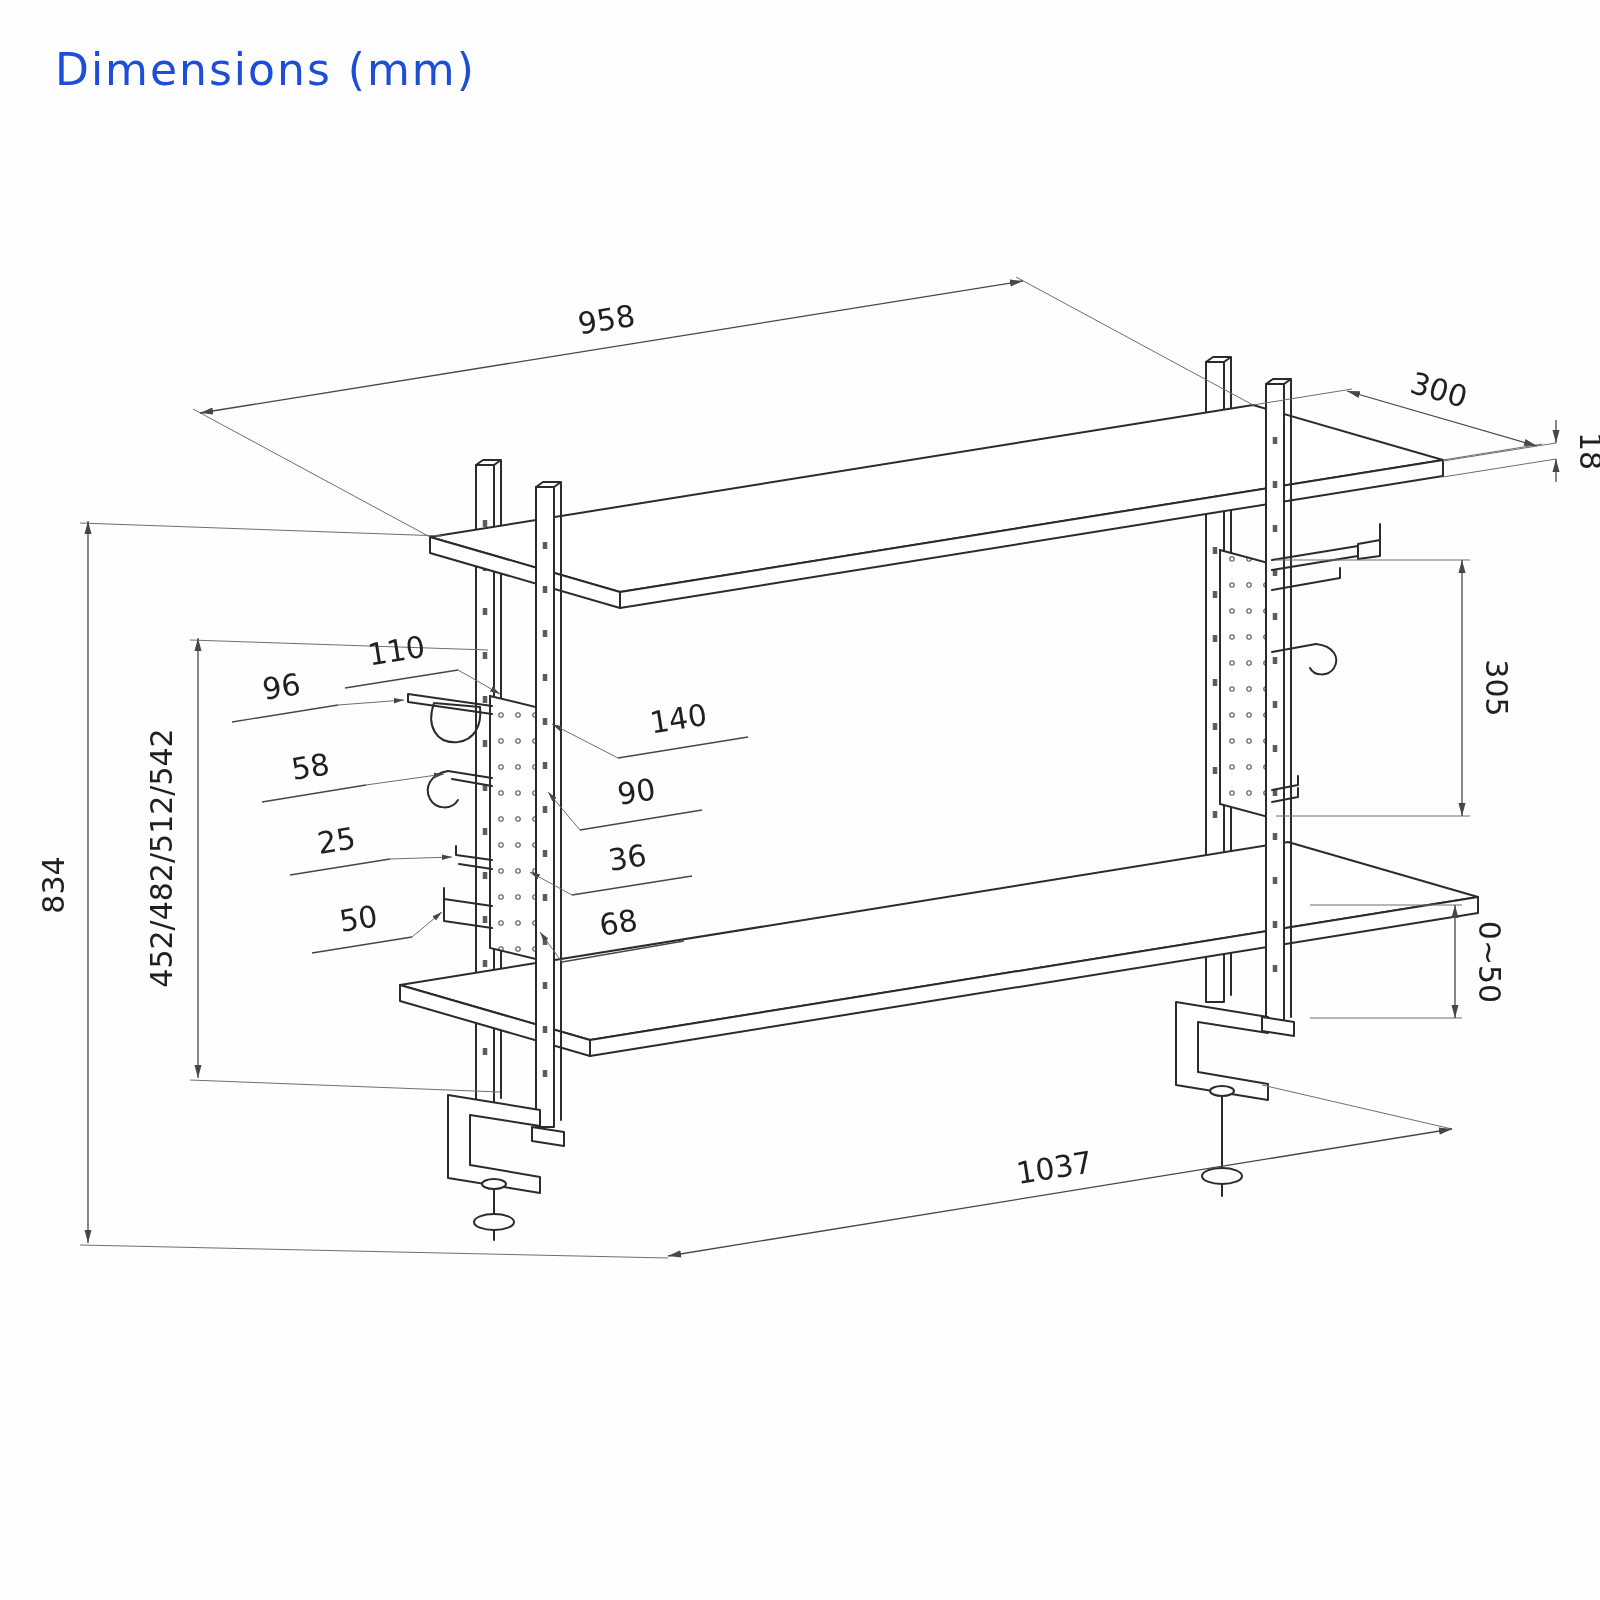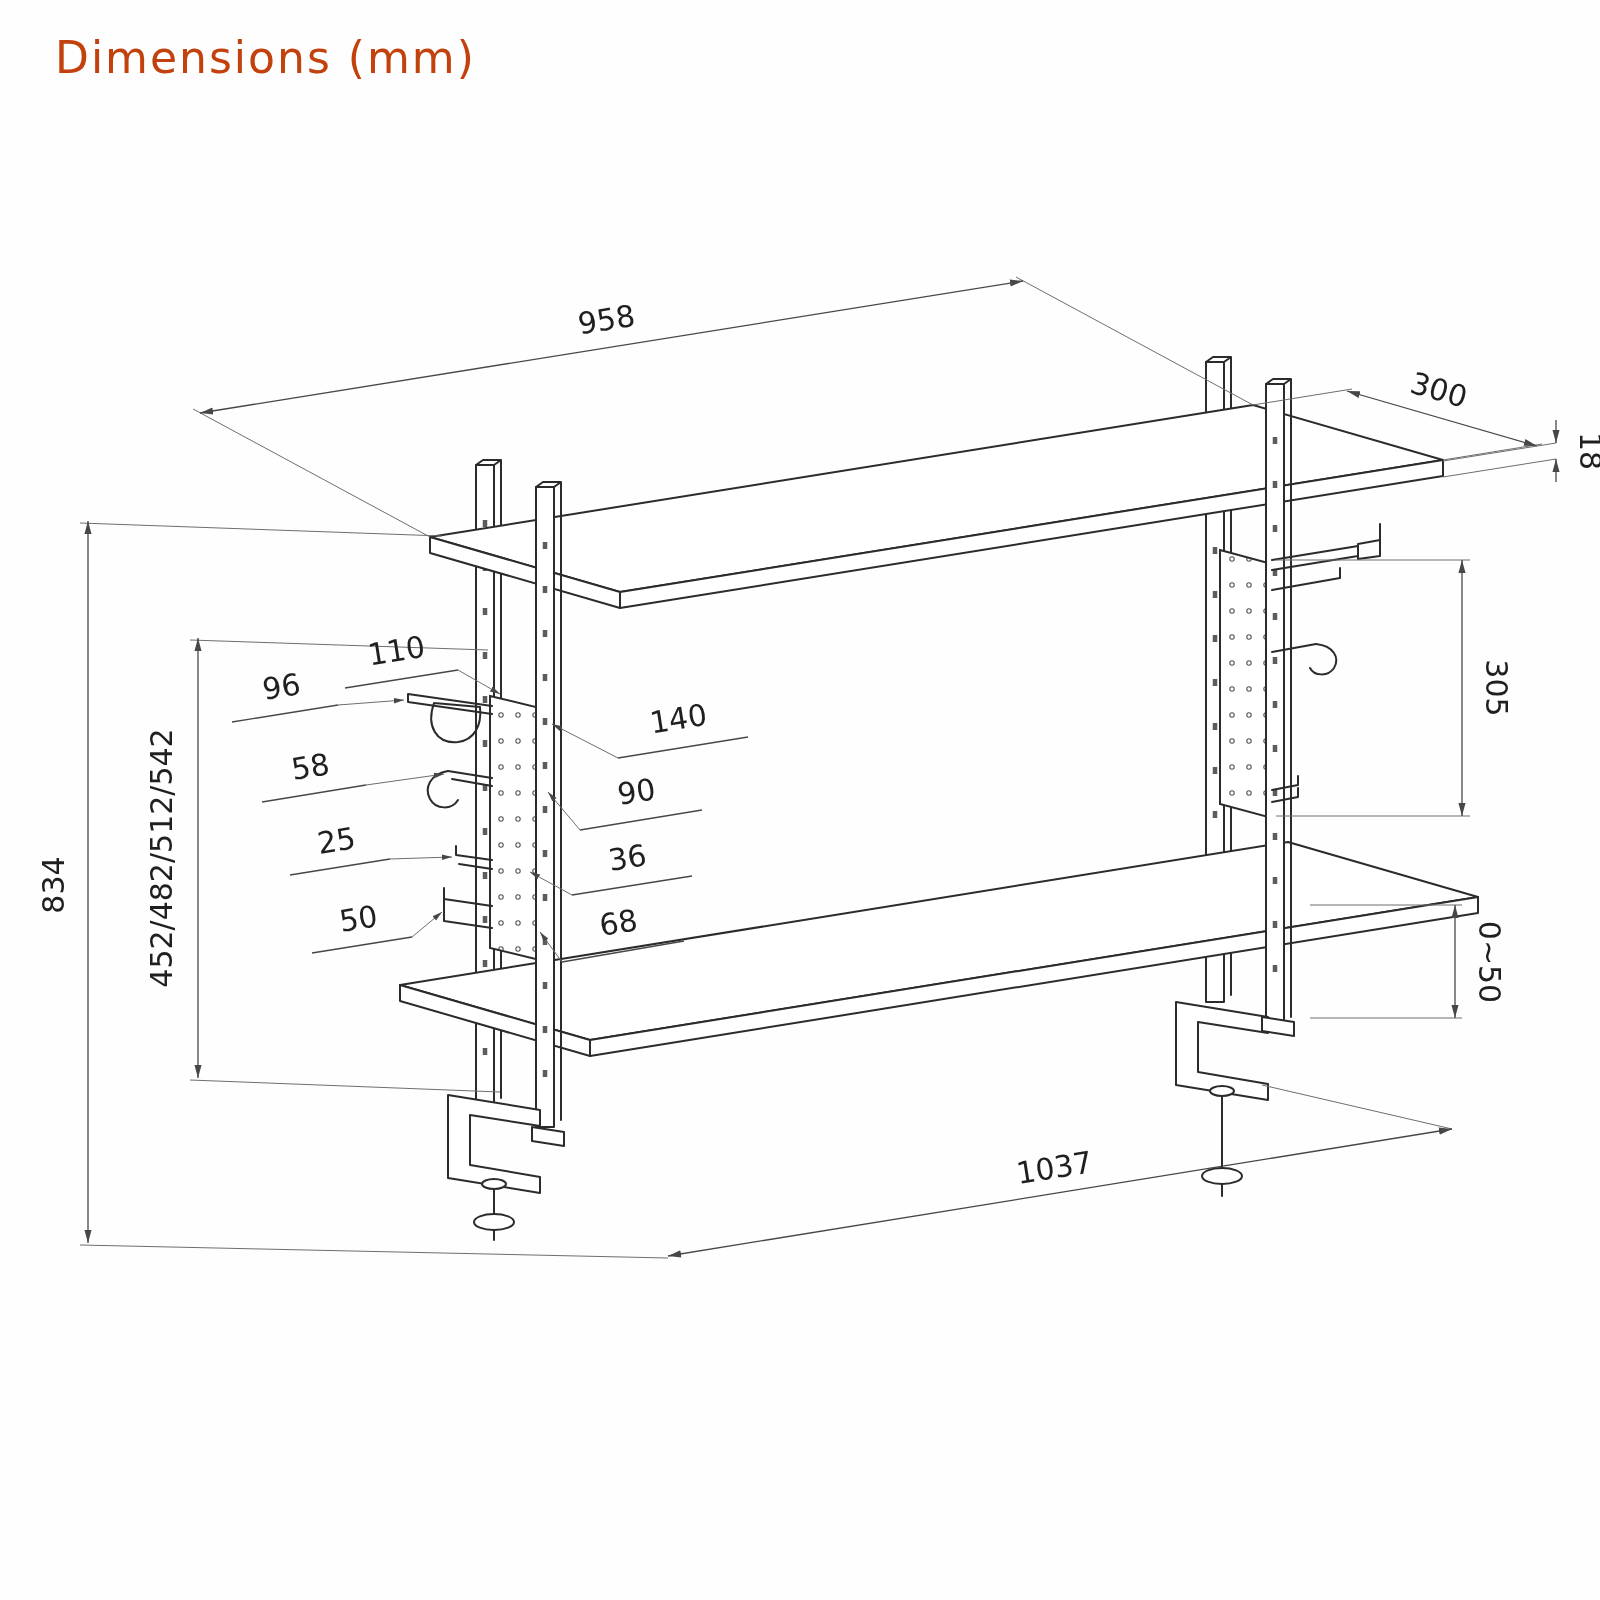--- a/index.html
+++ b/index.html
@@ -1,19 +1,19 @@
 <!DOCTYPE html>
 <html><head>
 <meta charset="utf-8">
 <style>
   html,body{margin:0;padding:0;background:#ffffff;}
   .page{position:relative;width:1600px;height:1600px;background:#fefefe;overflow:hidden;
         font-family:"DejaVu Sans",sans-serif;}
-  .title{position:absolute;left:55px;top:32px;font-size:44px;font-weight:500;
-         letter-spacing:2px;color:#c2410c;}
+  .title{position:absolute;left:55px;top:44px;font-size:44px;font-weight:500;
+         letter-spacing:2px;color:#1d4ed8;}
   svg{position:absolute;left:0;top:0;}
   svg text{font-family:"DejaVu Sans",sans-serif;font-size:30px;fill:#1f1f1f;}
   .ol{stroke:#2b2b2b;stroke-width:2;fill:none;stroke-linejoin:round;stroke-linecap:round;}
   .fw{fill:#ffffff;}
   .dim{stroke:#474747;stroke-width:1.3;fill:none;}
   .ext{stroke:#6e6e6e;stroke-width:1;fill:none;}
   .slot{stroke:#3f3f3f;stroke-width:4.5;stroke-dasharray:7 37;fill:none;opacity:.85;}
 </style>
 </head>
 <body>

